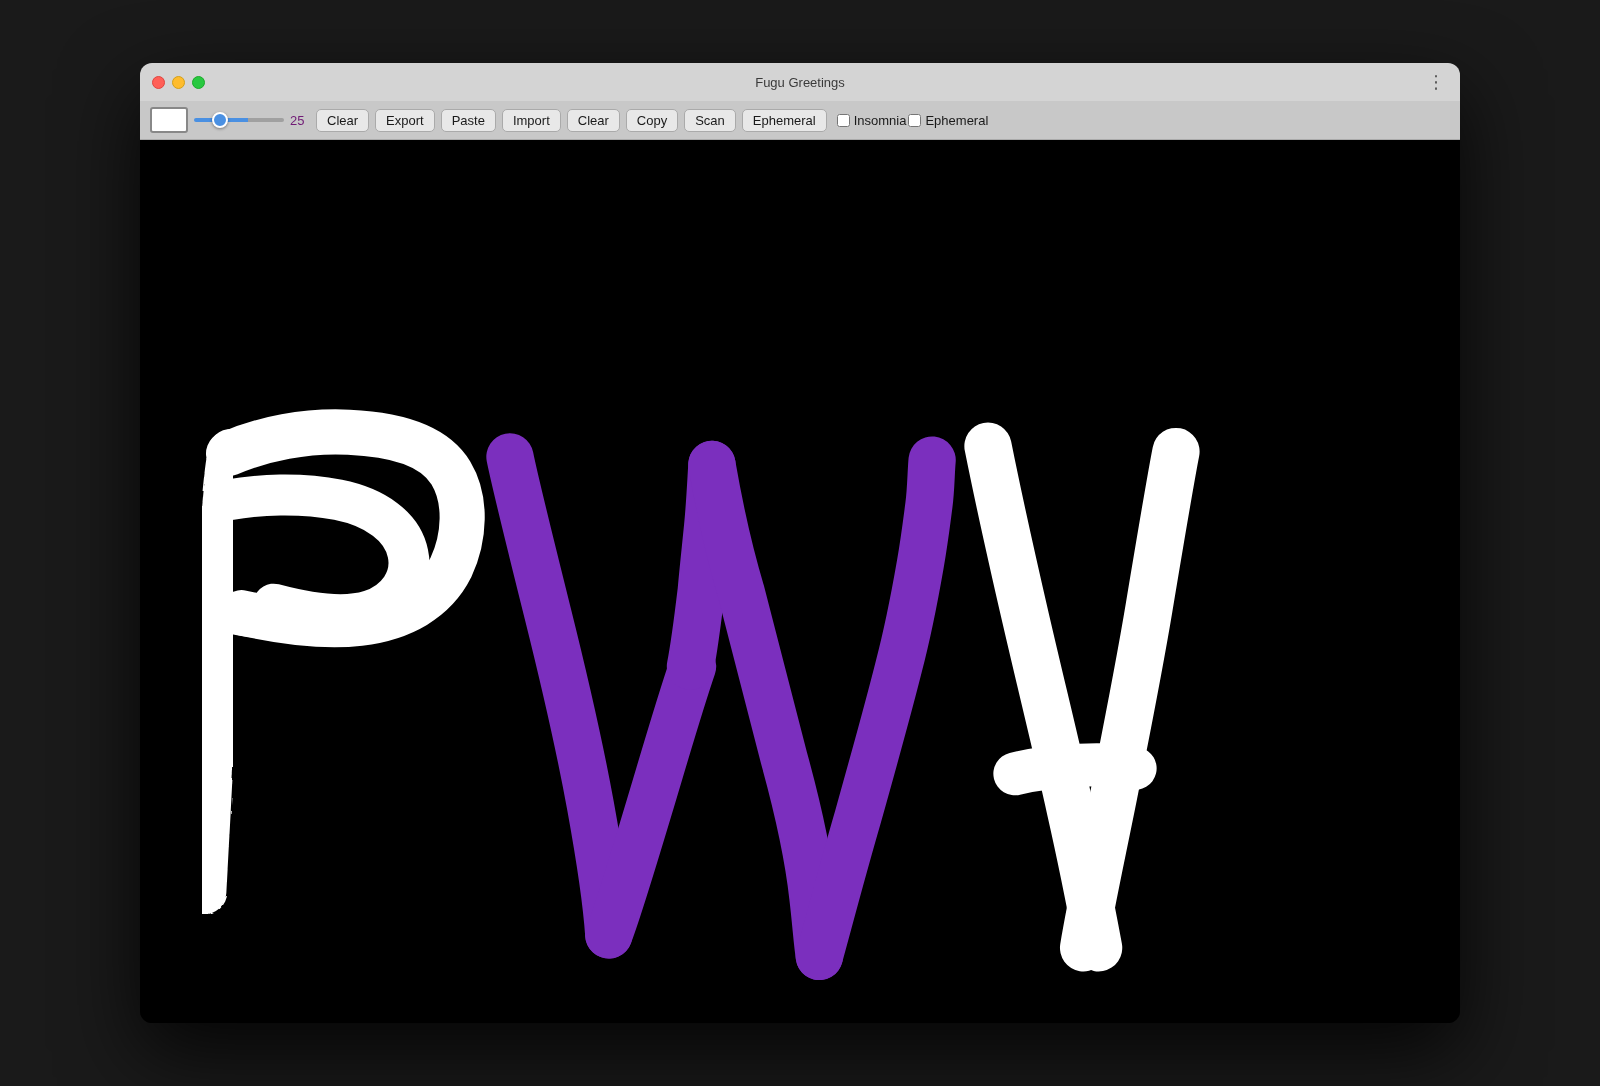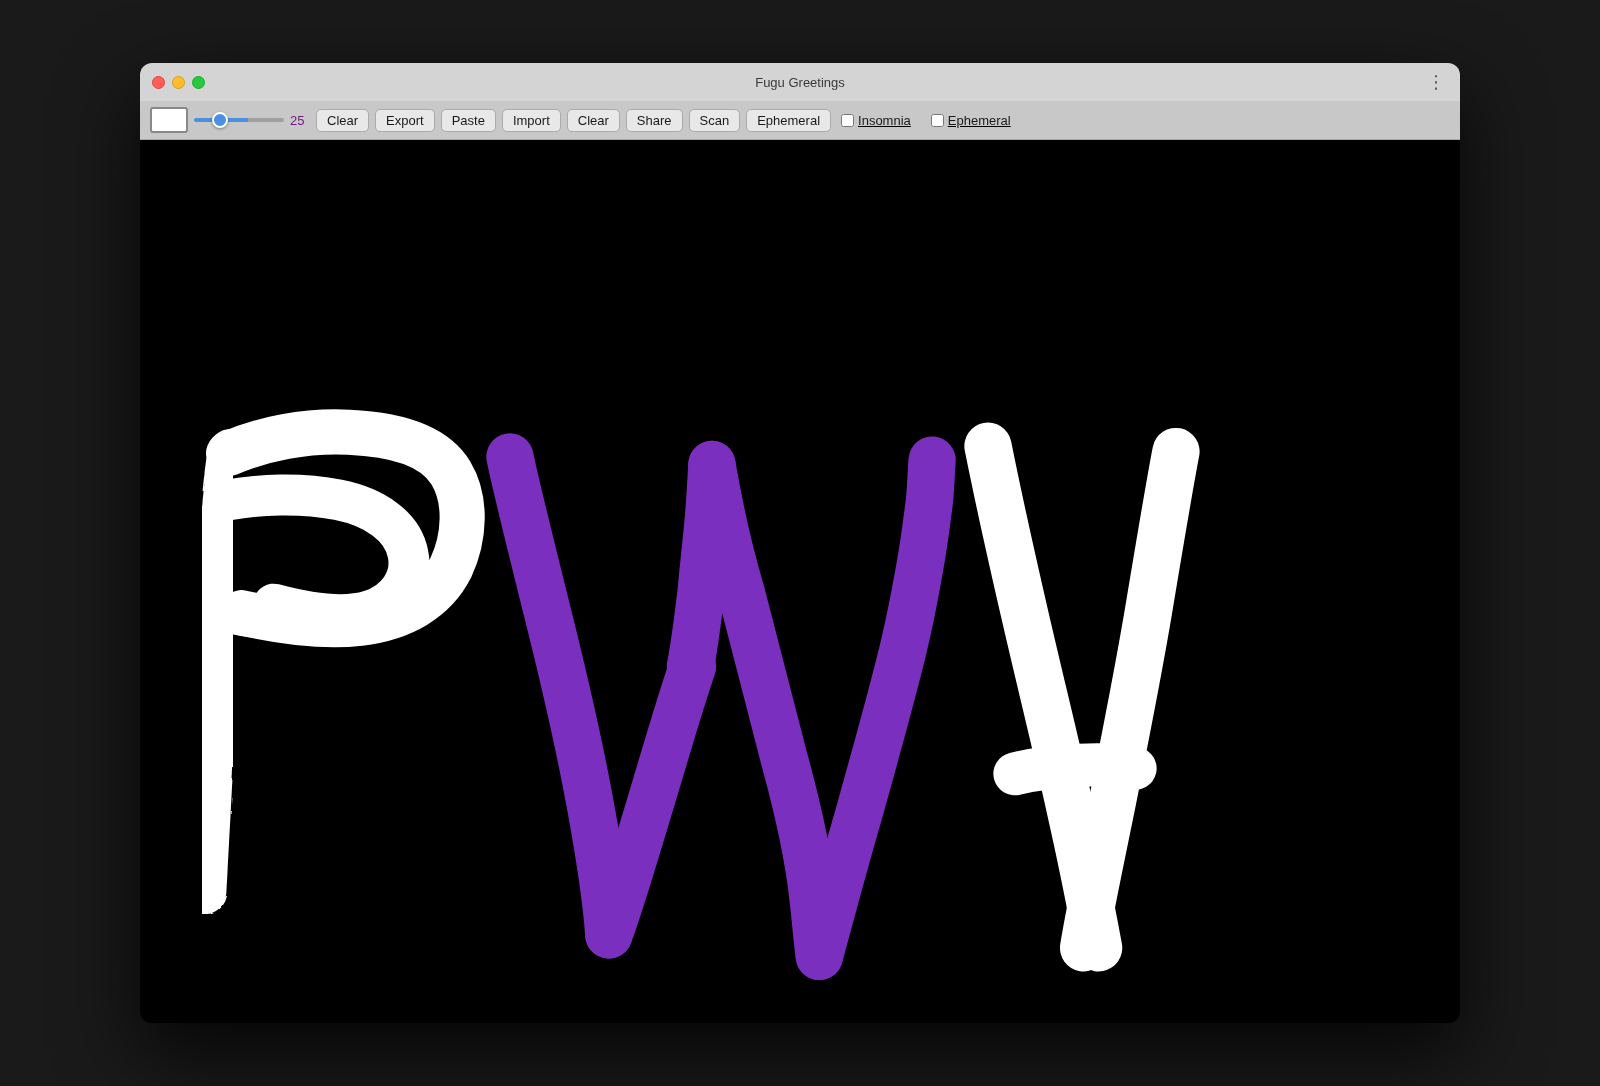--- a/index.html
+++ b/index.html
@@ -131,23 +131,22 @@
       border: 1px solid #aaa;
       border-radius: 5px;
       cursor: pointer;
       color: #1a1a1a;
       white-space: nowrap;
     }
 
     .checkbox-group {
       display: flex;
       align-items: center;
-      gap: 20px;
+      gap: 2px;
       margin-left: 4px;
-      text-decoration: underline;
     }
 
     .checkbox-item {
       display: flex;
       align-items: center;
       gap: 4px;
       font-size: 13px;
       color: #1a1a1a;
       cursor: pointer;
     }
@@ -192,21 +191,21 @@
     <div class="slider-container">
       <input type="range" class="brush-slider" min="1" max="100" value="25" style="">
       <span class="brush-size-label">25</span>
     </div>
 
     <button class="toolbar-btn">Clear</button>
     <button class="toolbar-btn">Export</button>
     <button class="toolbar-btn">Paste</button>
     <button class="toolbar-btn">Import</button>
     <button class="toolbar-btn">Clear</button>
-    <button class="toolbar-btn">Share</button>
+    <button class="toolbar-btn">Copy</button>
     <button class="toolbar-btn">Scan</button>
     <button class="toolbar-btn">Ephemeral</button>
 
     <div class="checkbox-group">
       <label class="checkbox-item">
         <input type="checkbox" style="">
         <span>Insomnia</span>
       </label>
       <label class="checkbox-item">
         <input type="checkbox" style="">

